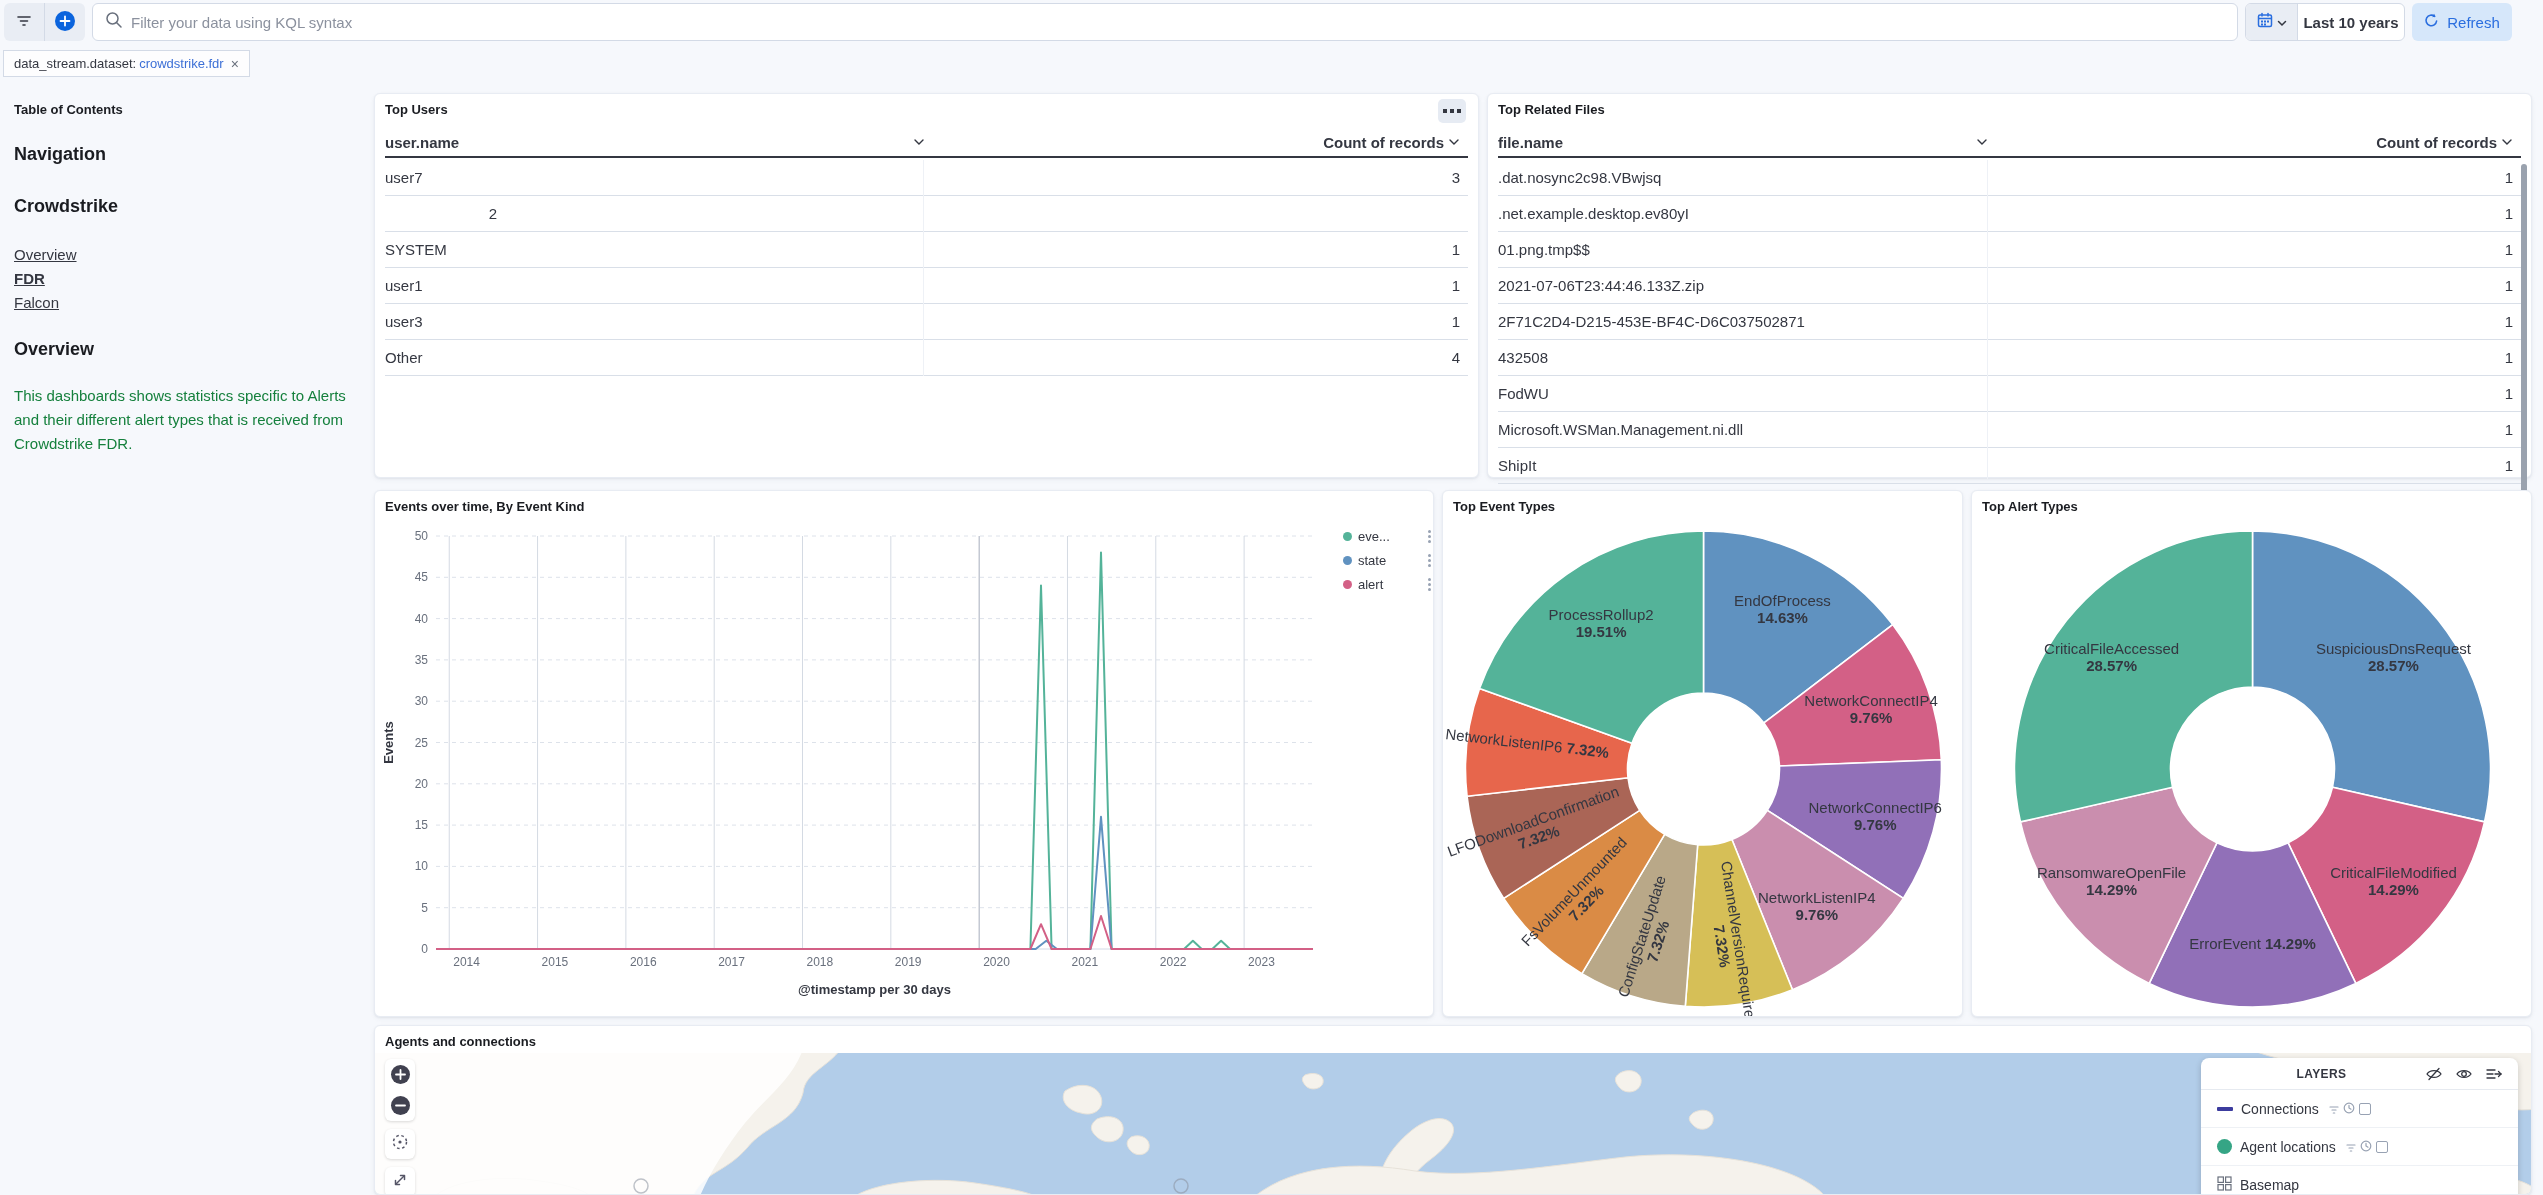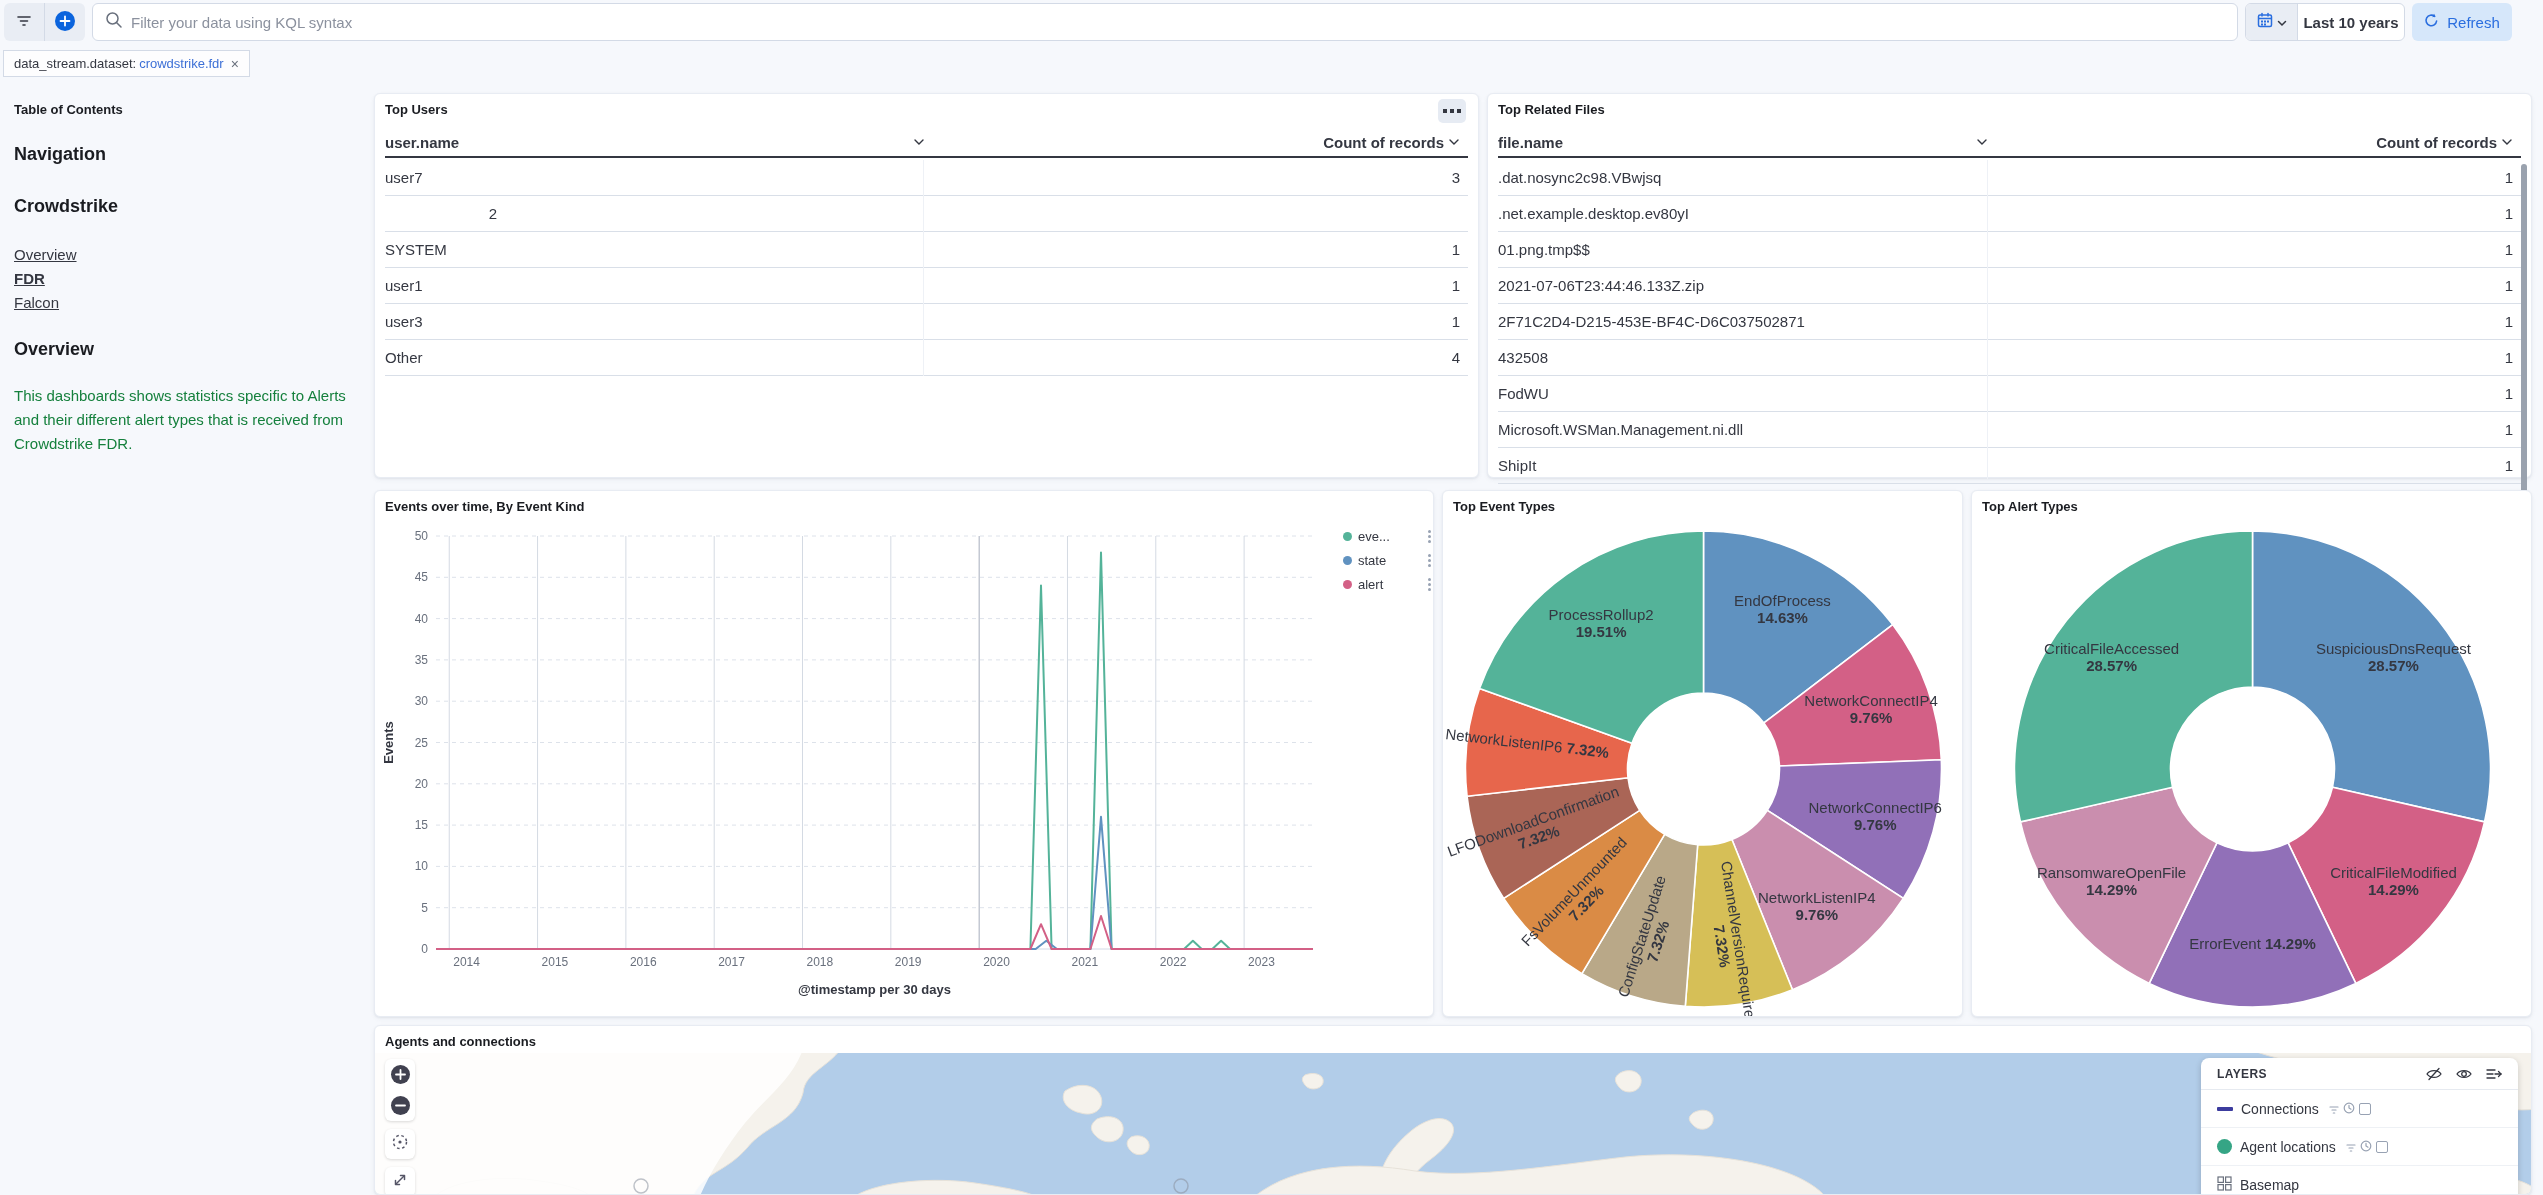--- a/index.html
+++ b/index.html
@@ -75,21 +75,21 @@
   
   .map-area { position:absolute; left:0; top:27px; right:0; bottom:0; background:#b2cde9; overflow:hidden; }
   .map-ctl { position:absolute; background:#fff; border-radius:6px; box-shadow:0 1px 3px rgba(0,0,0,.15); display:flex; flex-direction:column; align-items:center; }
   .mc-zoom { left:10px; top:6px; width:30px; height:62px; justify-content:space-around; }
   .mc-circle { width:19px; height:19px; border-radius:50%; background:#404150; color:#fff; border:none; display:flex; align-items:center; justify-content:center; font-size:15px; line-height:1; cursor:pointer; }
   .mc-sq { left:10px; width:30px; height:30px; justify-content:center; cursor:pointer; }
   .mc-view { top:76px; } .mc-fit { top:114px; }
 
   .layers { position:absolute; left:1826px; top:5px; width:317px; height:160px; background:#fff; border-radius:8px; box-shadow:0 2px 6px rgba(0,0,0,.18); }
   .layers-head { height:32px; display:flex; align-items:center; padding:0 16px; border-bottom:1px solid #e6eaf0; }
-  .layers-title { font-size:12px; font-weight:700; letter-spacing:.4px; color:#343741; flex:1; }
+  .layers-title { font-size:12px; font-weight:700; letter-spacing:.4px; color:#343741; flex:1;text-align:center; }
   .layers-icons { display:flex; gap:14px; }
   .layers-icons span { cursor:pointer; display:flex; }
   .layer-row { height:38px; display:flex; align-items:center; padding:0 16px; border-bottom:1px solid #eef1f5; gap:8px; cursor:pointer; }
   .layer-label { font-size:14px; color:#343741; }
   .lr-mini { display:flex; align-items:center; gap:4px; margin-left:2px; }
   .sw-line { width:16px; height:4px; background:#3c3c9e; border-radius:1px; }
   .sw-circle { width:15px; height:15px; border-radius:50%; background:#35a585; }
   .chk { width:12px; height:12px; border:1px solid #98a2b3; border-radius:2px; background:#fff; }
 </style>
 </head>

